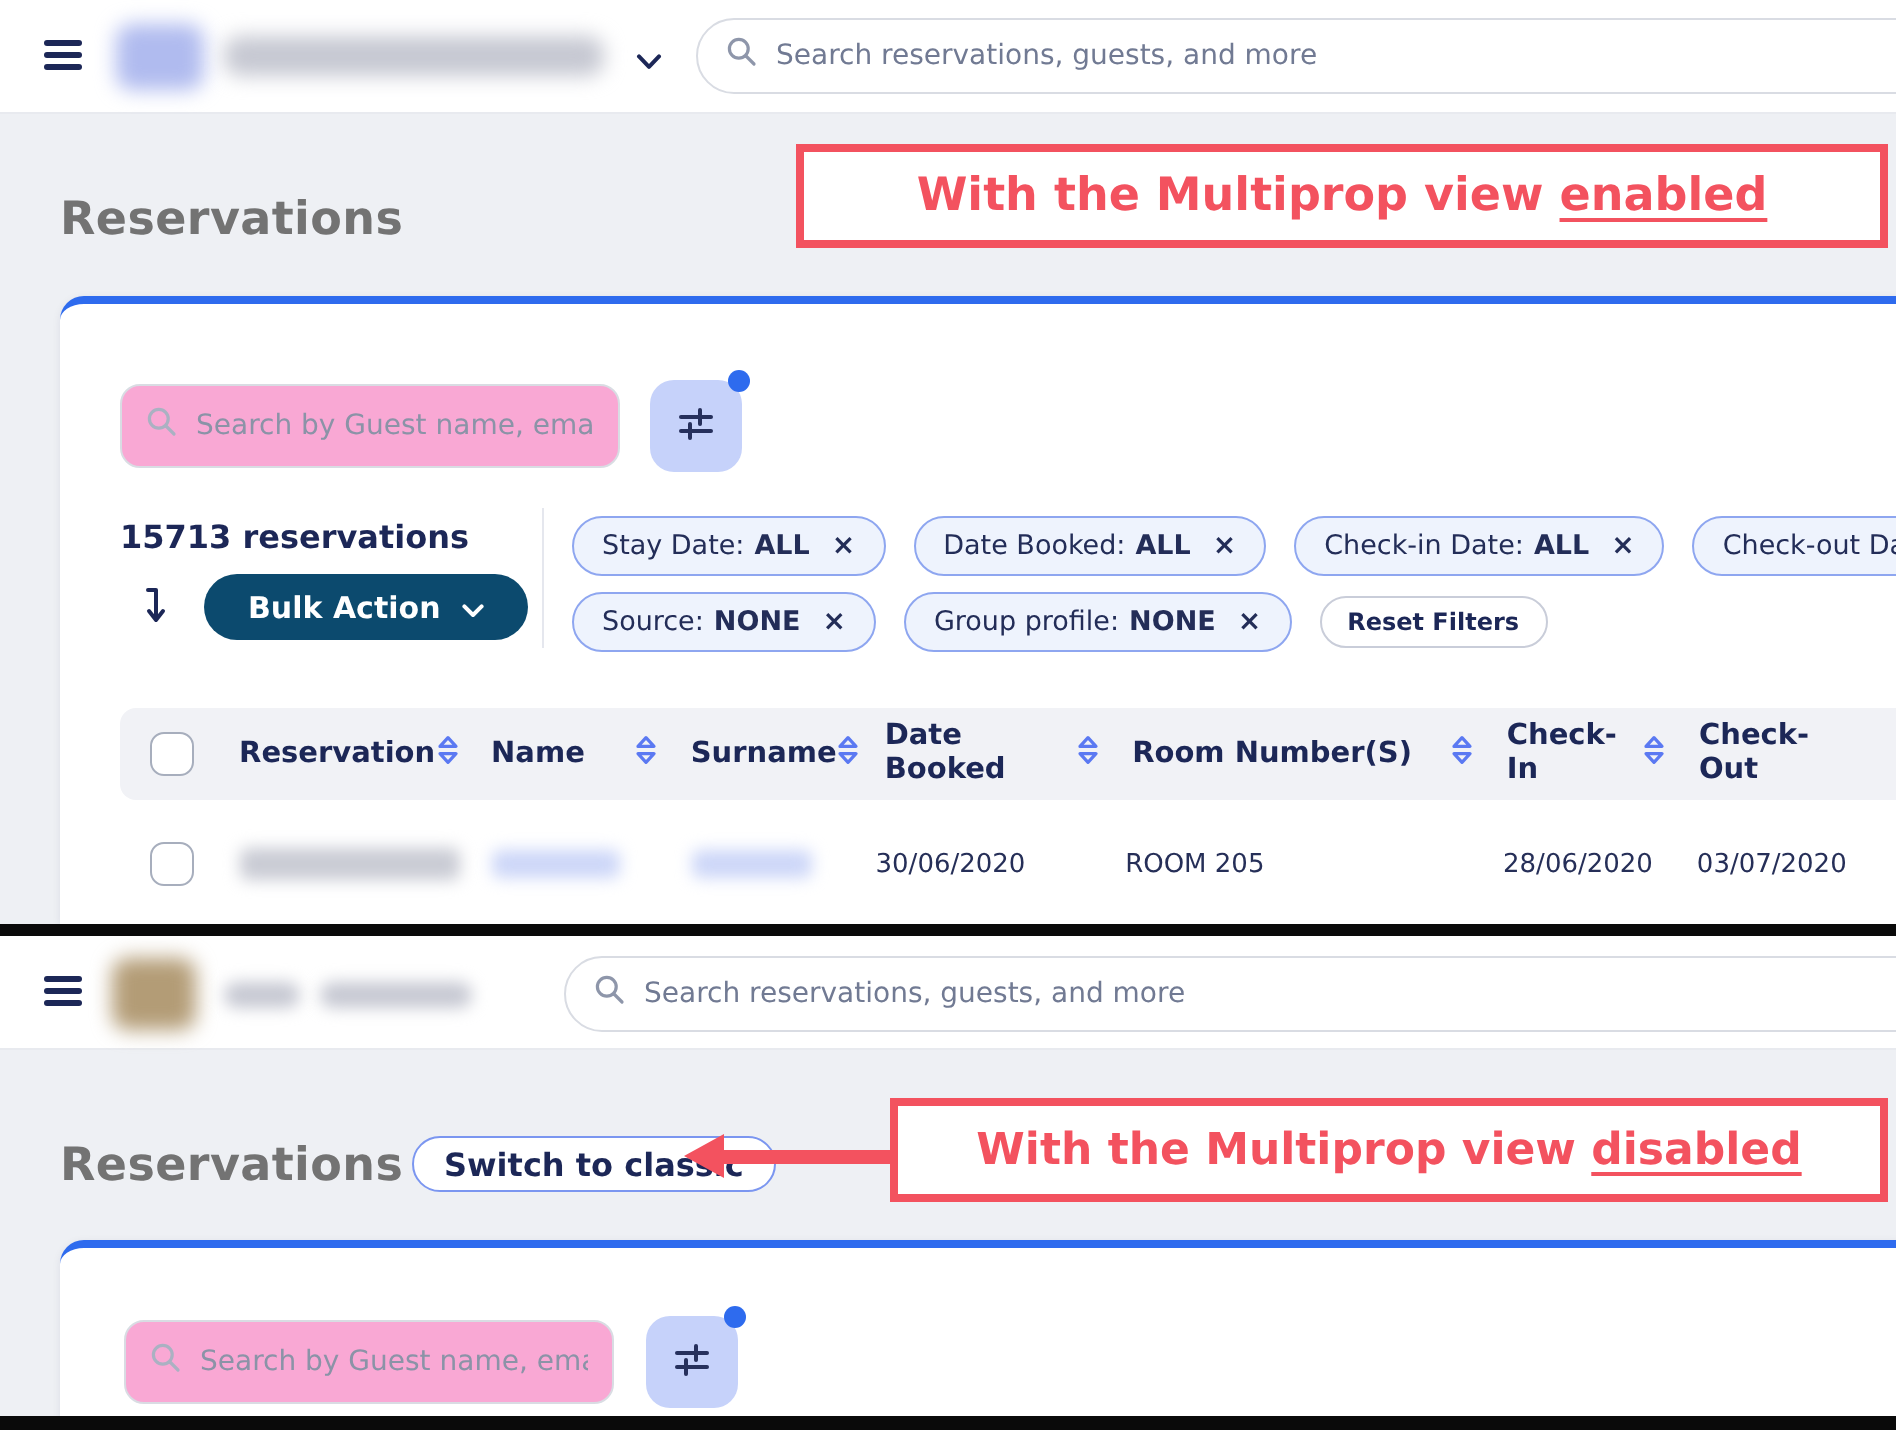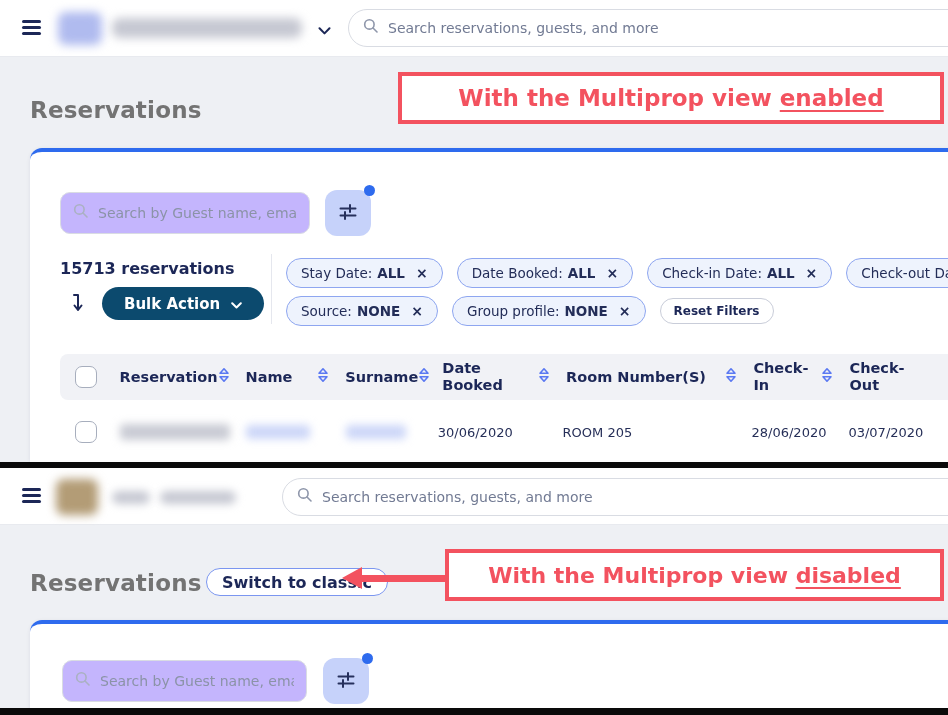--- a/index.html
+++ b/index.html
@@ -26,21 +26,21 @@
   .page-title { font-size:23px; font-weight:700; color:#737373; letter-spacing:.2px; }
   .ann-box { background:#ffffff; border:4px solid #f3525f; display:flex;
     align-items:center; justify-content:center; white-space:nowrap; }
   .ann-text { color:#f3525f; font-weight:600; }
   .ann-lead { font-weight:800; }
   .ann-tail { text-decoration:underline; text-decoration-thickness:2px; text-underline-offset:4px; }
 
   
   .card { background:#ffffff; border-top:4px solid #2e6bee; border-radius:12px 12px 0 0;
     box-shadow:0 1px 4px rgba(20,30,80,.08); }
-  .gsearch { background:#c4b5fd; border:1px solid #d9dce3; border-radius:10px;
+  .gsearch { background:#f9a8d4; border:1px solid #d9dce3; border-radius:10px;
     display:flex; align-items:center; padding:16px 12px; gap:9px; }
   .gsearch input { border:none; outline:none; background:transparent; flex:1;
     font-family:inherit; font-size:14px; color:#4c5570; }
   .gsearch input::placeholder { color:#8b93a7; opacity:1; }
   .filter-btn { width:46px; height:46px; border-radius:12px; background:#c6d2fa;
     display:flex; align-items:center; justify-content:center; border:none; cursor:pointer; }
   .blue-dot { width:11px; height:11px; border-radius:50%; background:#2e6bee; }
 
   .count-label { font-size:16px; font-weight:700; color:#1c2757; }
   .bulk-btn { height:33px; border-radius:17px; background:#0c4a6e; border:none;

